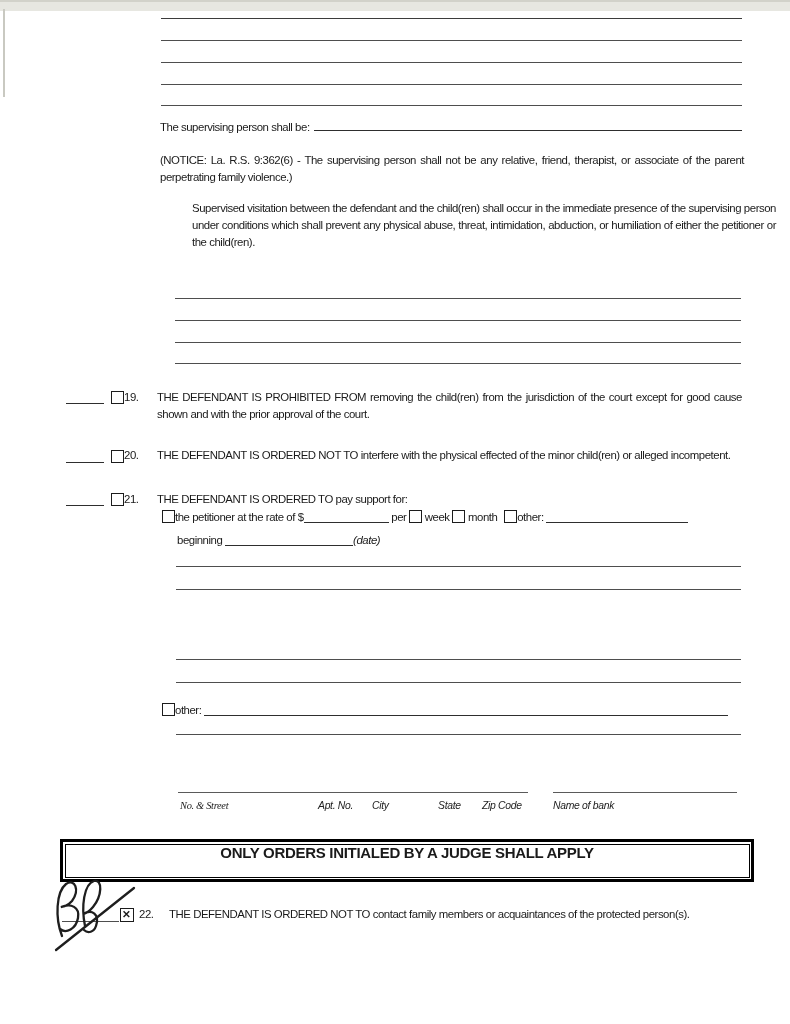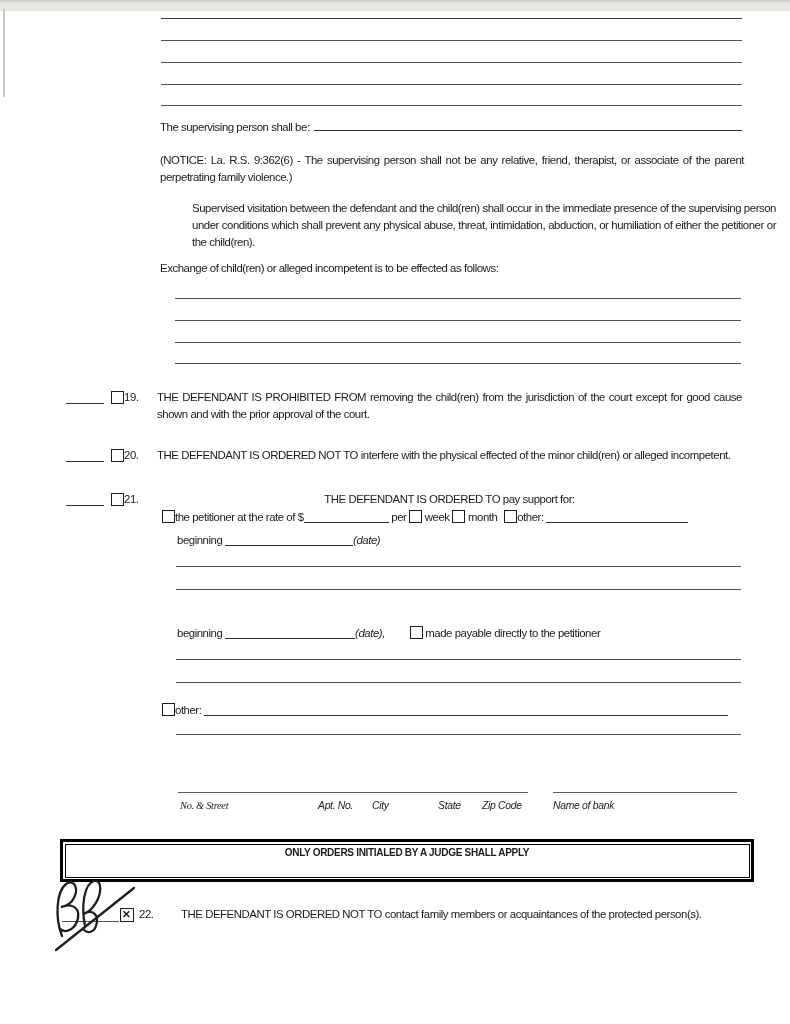--- a/index.html
+++ b/index.html
@@ -22,21 +22,21 @@
   .itemrow{position:absolute;left:66px;width:676px;display:flex;align-items:flex-start;}
   .iblank{width:38px;height:14px;border-bottom:1.4px solid #2e2e2e;margin-right:7px;flex:none;}
   .itemrow .cb{margin-top:2px;flex:none;}
   .inum{width:33px;flex:none;}
   .itext{flex:1;text-align:justify;}
   .srow{position:absolute;white-space:nowrap;}
   .collab{position:absolute;font-style:italic;font-size:10.4px;letter-spacing:-0.3px;color:#222;}
   .jbox{position:absolute;left:60px;top:839px;width:685px;height:34px;border:3.5px solid #000;padding:1.5px;}
   .jbox-in{border:1px solid #000;width:100%;height:100%;box-sizing:border-box;text-align:center;padding-top:1px;}
   .jtitle{font-size:13.2px;font-weight:bold;font-style:italic;letter-spacing:-0.2px;line-height:16px;}
-  .jsub{font-size:10px;font-weight:bold;letter-spacing:-0.3px;line-height:13px;}
+  .jsub{font-size:15px;font-weight:bold;letter-spacing:-0.3px;line-height:13px;}
   svg.initials{position:absolute;left:48px;top:876px;}
 </style>
 </head>
 <body>
 
 <div class="page">
 
   <div class="band"></div>
   <div class="ledge"></div>
 
@@ -48,70 +48,63 @@
 
   <div class="abs flexrow" style="left:160px;top:118px;width:582px;text-align:center;">
     <span>The supervising person shall be:</span>
     <span class="blank" style="flex:1;margin-left:4px;"></span>
   </div>
 
   <div class="abs para" style="left:160px;top:152px;width:584px;">(NOTICE: La. R.S. 9:362(6) - The supervising person shall not be any relative, friend, therapist, or associate of the parent perpetrating family violence.)</div>
 
   <div class="abs para" style="left:160px;top:200px;width:584px;margin-left:32px;">Supervised visitation between the defendant and the child(ren) shall occur in the immediate presence of the supervising person under conditions which shall prevent any physical abuse, threat, intimidation, abduction, or humiliation of either the petitioner or the child(ren).</div>
 
-  <div class="abs" style="left:160px;top:260px;width:584px;">Exchange of child(ren) or alleged incompetent is to be effected as follows:</div>
   <div class="hline" style="left:175px;top:298px;width:566px;"></div>
   <div class="hline" style="left:175px;top:320px;width:566px;"></div>
   <div class="hline" style="left:175px;top:342px;width:566px;"></div>
   <div class="hline" style="left:175px;top:363px;width:566px;"></div>
 
   <div class="itemrow" style="top:389px;justify-content:flex-end;">
     <span class="iblank"></span>
     <span class="cb"></span>
     <span class="inum">19.</span>
     <span class="itext">THE DEFENDANT IS PROHIBITED FROM removing the child(ren) from the jurisdiction of the court except for good cause shown and with the prior approval of the court.</span>
   </div>
 
-  <div class="itemrow" style="top:447px;">
+  <div class="itemrow" style="top:447px;align-items:center;">
     <span class="iblank"></span>
     <span class="cb"></span>
     <span class="inum">20.</span>
     <span class="itext">THE DEFENDANT IS ORDERED NOT TO interfere with the physical effected of the minor child(ren) or alleged incompetent.</span>
   </div>
 
   <div class="itemrow" style="top:491px;">
     <span class="iblank"></span>
     <span class="cb"></span>
     <span class="inum">21.</span>
-    <span class="itext" style="text-align:center;">THE DEFENDANT IS ORDERED TO pay support for:</span>
+    <span class="itext" style="text-align:left;">THE DEFENDANT IS ORDERED TO pay support for:</span>
   </div>
 
   <div class="srow" style="left:162px;top:509px;">
     <span class="cb"></span><span>the petitioner at the rate of $</span><span class="blank" style="width:85px;"></span>
     <span>per</span>
     <span class="cb"></span>
     <span>week</span>
     <span class="cb"></span>
     <span>month</span>
     <span class="cb" style="margin-left:4px;"></span><span>other:</span>
     <span class="blank" style="width:142px;"></span>
   </div>
   <div class="srow" style="left:177px;top:532px;">
     <span>beginning</span>
     <span class="blank" style="width:128px;"></span><span class="ital">(date)</span>
   </div>
   <div class="hline" style="left:176px;top:566px;width:565px;"></div>
   <div class="hline" style="left:176px;top:589px;width:565px;"></div>
 
-  <div class="srow" style="left:177px;top:625px;">
-    <span>beginning</span>
-    <span class="blank" style="width:130px;"></span><span class="ital">(date),</span>
-    <span class="cb" style="margin-left:22px;"></span>
-    <span>made payable directly to the petitioner</span>
-  </div>
   <div class="hline" style="left:176px;top:659px;width:565px;"></div>
   <div class="hline" style="left:176px;top:682px;width:565px;"></div>
 
   <div class="srow" style="left:162px;top:702px;">
     <span class="cb"></span><span>other:</span>
     <span class="blank" style="width:524px;"></span>
   </div>
   <div class="hline" style="left:176px;top:734px;width:565px;"></div>
 
   <div class="hline" style="left:178px;top:792px;width:350px;border-top-color:#5a5a5a;"></div>
@@ -134,16 +127,16 @@
     <g fill="none" stroke="#1e1e1e" stroke-width="2.3" stroke-linecap="round">
       <path d="M14,60 C7,42 8,16 18,8 C27,2 32,14 24,25 C19,31 13,31 13,31 C23,27 32,31 30,42 C28,53 18,58 12,53"></path>
       <path d="M37,50 C33,30 36,8 46,5 C55,3 54,20 45,31 C40,37 35,38 35,38 C44,33 52,38 48,50 C46,56 40,58 36,54"></path>
       <path d="M8,74 L86,12"></path>
     </g>
   </svg>
 
   <div class="itemrow" style="left:120px;top:906px;width:590px;">
     <span class="cb checked" style="width:12px;height:12px;margin-right:5px;"></span>
     <span class="inum" style="width:30px;">22.</span>
-    <span class="itext" style="flex:none;width:540px;margin-left:12px;">THE DEFENDANT IS ORDERED NOT TO contact family members or acquaintances of the protected person(s).</span>
+    <span class="itext" style="flex:none;width:540px;">THE DEFENDANT IS ORDERED NOT TO contact family members or acquaintances of the protected person(s).</span>
   </div>
 
 </div>
 
 </body></html>

